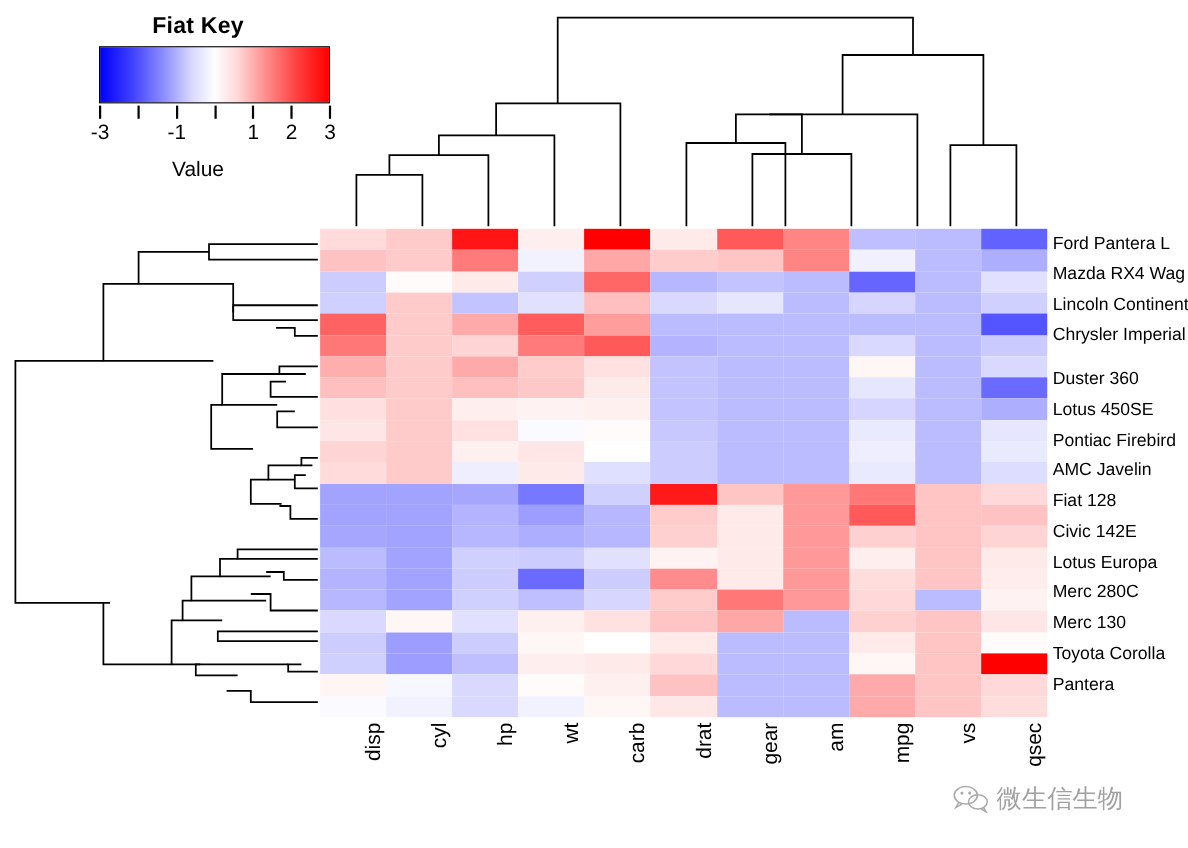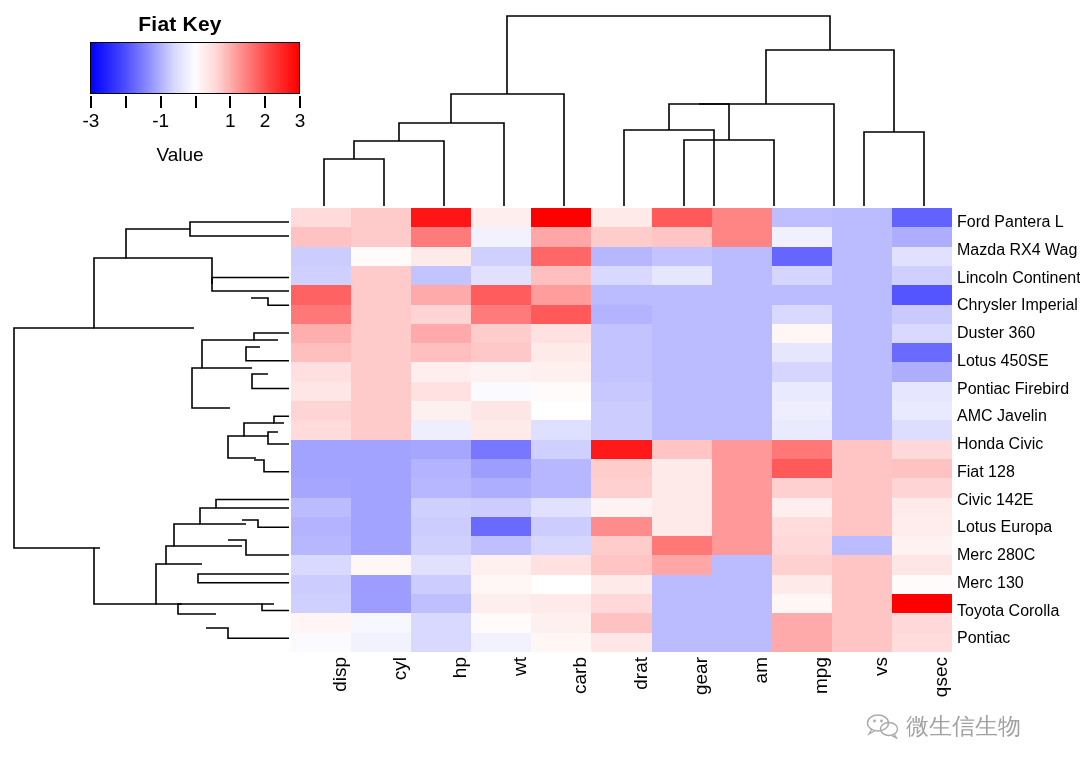--- a/index.html
+++ b/index.html
@@ -512,32 +512,31 @@
     <div class="cell" style="background: rgb(255, 170, 170);"></div>
     <div class="cell" style="background: rgb(255, 196, 196);"></div>
     <div class="cell" style="background: rgb(255, 221, 221);"></div>
   </div>
 
 <div id="row-labels">
     <div class="row-label" style="height: 27.75px; line-height: 27.75px;">Ford Pantera L</div>
     <div class="row-label" style="height: 27.75px; line-height: 27.75px;">Mazda RX4 Wag</div>
     <div class="row-label" style="height: 27.75px; line-height: 27.75px;">Lincoln Continental</div>
     <div class="row-label" style="height: 27.75px; line-height: 27.75px;">Chrysler Imperial</div>
-    <div class="row-label" style="height: 27.75px; line-height: 27.75px;">Duster 360</div>
+    <div class="row-label" style="height: 27.75px; line-height: 27.75px; margin-top: 12px;">Duster 360</div>
     <div class="row-label" style="height: 27.75px; line-height: 27.75px;">Lotus 450SE</div>
     <div class="row-label" style="height: 27.75px; line-height: 27.75px;">Pontiac Firebird</div>
     <div class="row-label" style="height: 27.75px; line-height: 27.75px;">AMC Javelin</div>
-    <div class="row-label" style="height: 27.75px; line-height: 27.75px;">Honda Civic</div>
     <div class="row-label" style="height: 27.75px; line-height: 27.75px;">Fiat 128</div>
     <div class="row-label" style="height: 27.75px; line-height: 27.75px;">Civic 142E</div>
     <div class="row-label" style="height: 27.75px; line-height: 27.75px;">Lotus Europa</div>
     <div class="row-label" style="height: 27.75px; line-height: 27.75px;">Merc 280C</div>
     <div class="row-label" style="height: 27.75px; line-height: 27.75px;">Merc 130</div>
     <div class="row-label" style="height: 27.75px; line-height: 27.75px;">Toyota Corolla</div>
-    <div class="row-label" style="height: 27.75px; line-height: 27.75px;">Pontiac</div>
+    <div class="row-label" style="height: 27.75px; line-height: 27.75px;">Pantera</div>
   </div>
 
 <div id="col-labels">
     <div class="col-label" style="left: 39.0455px;">disp</div>
     <div class="col-label" style="left: 99.1364px;">cyl</div>
     <div class="col-label" style="left: 159.227px;">hp</div>
     <div class="col-label" style="left: 219.318px;">wt</div>
     <div class="col-label" style="left: 279.409px;">carb</div>
     <div class="col-label" style="left: 339.5px;">drat</div>
     <div class="col-label" style="left: 399.591px;">gear</div>

